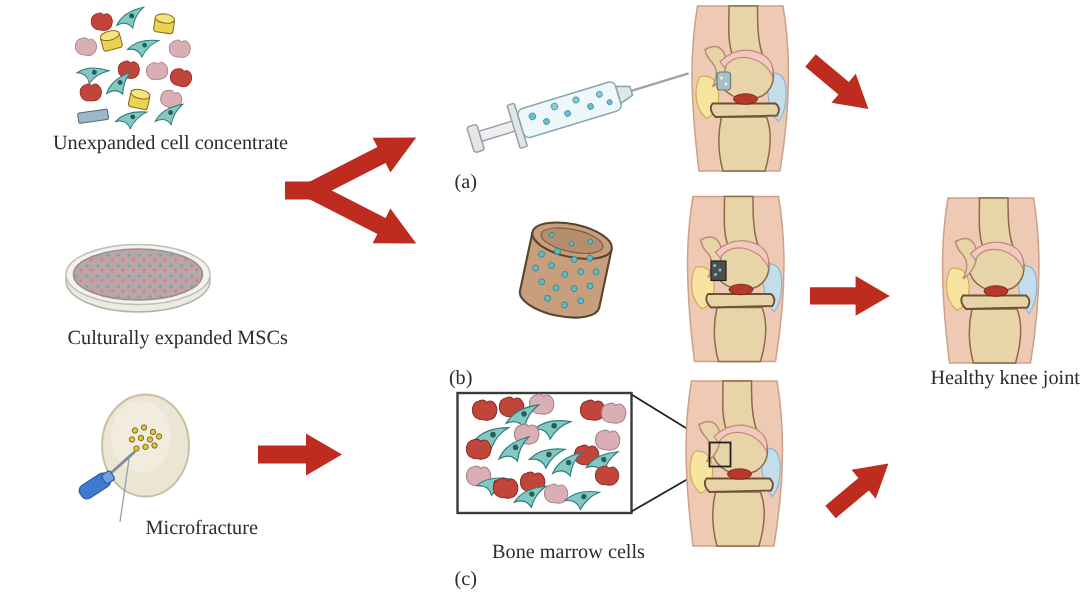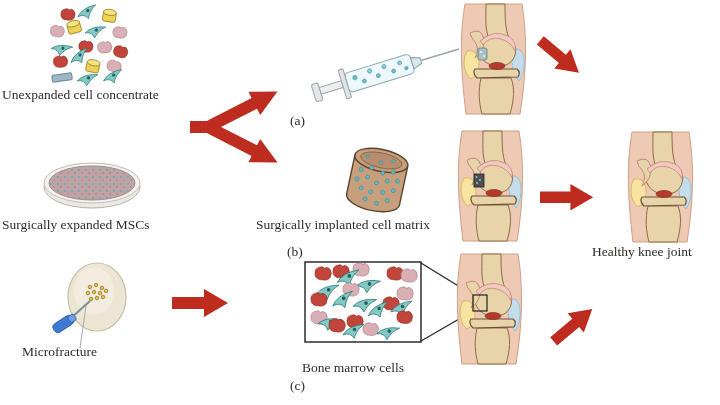--- a/index.html
+++ b/index.html
@@ -3,21 +3,21 @@
 <meta charset="utf-8">
 <style>
   html,body{margin:0;padding:0;background:#fff;}
   #canvas{
     position:relative;width:720px;height:405px;background:#fff;overflow:hidden;
     font-family:"Liberation Serif","DejaVu Serif",serif;
   }
   #art{position:absolute;left:0;top:0;}
   .lbl{
     position:absolute;font-size:13.5px;line-height:1.15;color:var(--text,#2e2b28);
-    text-align:left;white-space:nowrap;font-family:Liberation Serif, serif;
+    text-align:right;white-space:nowrap;font-family:Liberation Serif, serif;
   }
   .panel-letter{font-size:13.5px;}
   
   .fill-arrow{fill:var(--arrow-red,#bd2c1e);}
   .fill-skin{fill:var(--skin,#eecab5);}
   .fill-bone{fill:var(--bone,#e8d4a9);}
   .fill-cart{fill:var(--cartilage-pink,#f3c8c0);}
   .fill-fat{fill:var(--fat-pad-yellow,#f7e4a0);}
   .fill-blue{fill:var(--effusion-blue,#c3ddea);}
   .fill-lesion{fill:var(--lesion-red,#b53a2c);}
@@ -241,23 +241,22 @@
     <use href="#arr" class="fill-arrow" transform="translate(540,183) scale(0.95)"></use>
     <use href="#arr" class="fill-arrow" transform="translate(545,331) rotate(-40) scale(0.9)"></use>
     <use href="#arr" class="fill-arrow" transform="translate(172,288)"></use>
   </svg>
 
   <div class="lbl" style="left:2px;top:87px;width:190px">Unexpanded cell concentrate</div>
 
 
   <div class="lbl panel-letter" style="left:290px;top:113px;width:28px">(a)</div>
 
-  <div class="lbl" style="left:2px;top:217px;width:190px">Surgically expanded MSCs</div>
-
-  <div class="lbl" style="left:256px;top:217px;width:215px">Surgically implanted cell matrix</div>
+  <div class="lbl" style="left:2px;top:217px;width:190px">Culturally expanded MSCs</div>
+
 
   <div class="lbl panel-letter" style="left:287px;top:244px;width:28px">(b)</div>
 
   <div class="lbl" style="left:592px;top:244px;width:128px">Healthy knee joint</div>
 
   <div class="lbl" style="left:22px;top:344px;width:150px">Microfracture</div>
 
   <div class="lbl" style="left:302px;top:360px;width:128px">Bone marrow cells</div>
 
   <div class="lbl panel-letter" style="left:290px;top:378px;width:28px">(c)</div>

